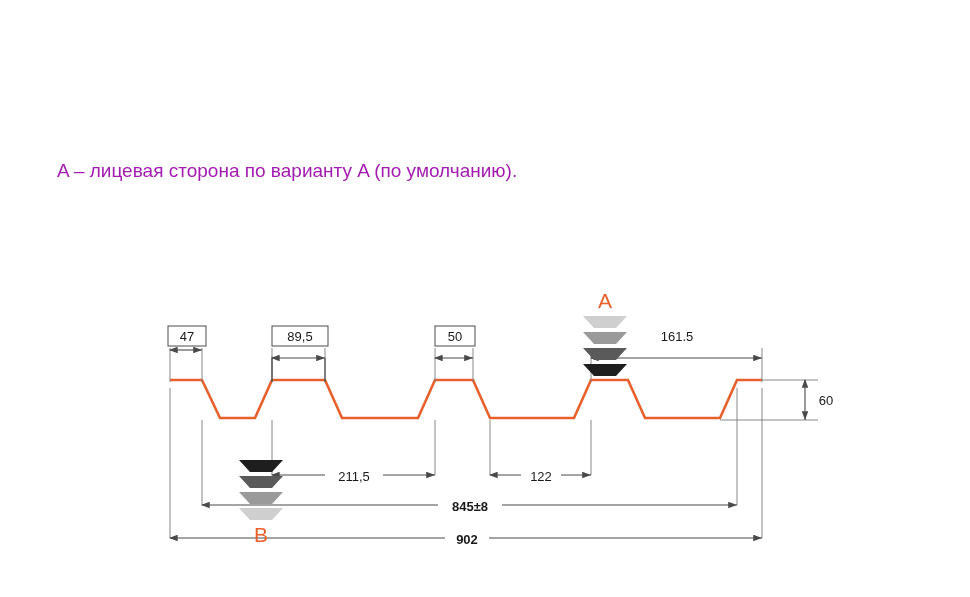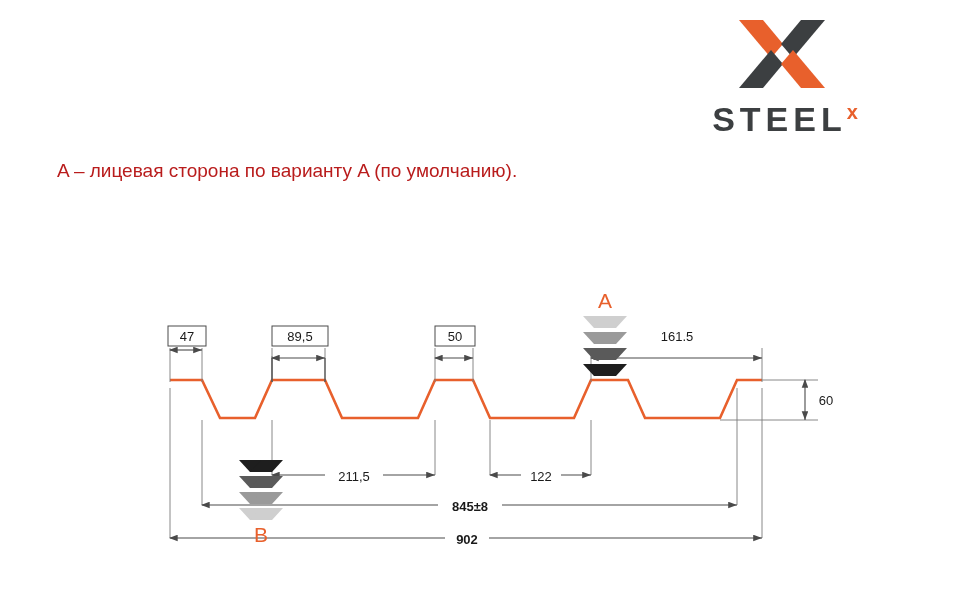--- a/index.html
+++ b/index.html
@@ -50,21 +50,21 @@
     color: #e8602c;
     font-size: 20px;
     letter-spacing: 0;
     vertical-align: super;
   }
 
   
   .note {
     position: absolute;
     left: 57px;
-    color: #b91c1c;
+    color: #a21caf;
     font-size: 19px;
     white-space: nowrap;
   }
   .note-a { top: 160px; }
   .note-b { top: 216px; }
 
   
   .drawing {
     position: absolute;
     top: 270px;
@@ -74,31 +74,20 @@
   }
   .drawing svg {
     display: block;
   }
 </style>
 </head>
 <body>
 
 <div class="page">
 
-  <div class="logo">
-    <div class="logo-mark">
-      <svg width="90" height="72" viewBox="0 0 90 72" xmlns="http://www.w3.org/2000/svg">
-        <polygon points="2,2 26,2 46,26 34,40" fill="#e8602c"></polygon>
-        <polygon points="88,2 64,2 44,26 56,40" fill="#3c3f41"></polygon>
-        <polygon points="2,70 26,70 46,46 34,32" fill="#3c3f41"></polygon>
-        <polygon points="88,70 64,70 44,46 56,32" fill="#e8602c"></polygon>
-      </svg>
-    </div>
-    <div class="logo-text"><span>STEEL</span><span class="sup">x</span></div>
-  </div>
 
   <div class="note note-a">A – лицевая сторона по варианту A (по умолчанию).</div>
 
   <div class="drawing">
     <svg width="700" height="300" viewBox="0 0 700 300" xmlns="http://www.w3.org/2000/svg" font-family="Liberation Sans, sans-serif">
 
       <g fill="none" stroke="#e8602c" stroke-width="2.6" stroke-linejoin="miter" stroke-linecap="butt">
         <path d="M 20,110
                  L 52,110
                  L 70,148

